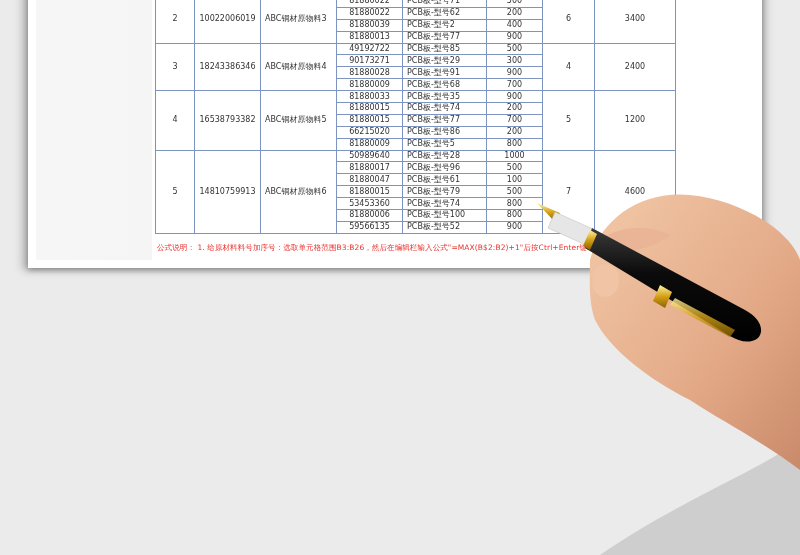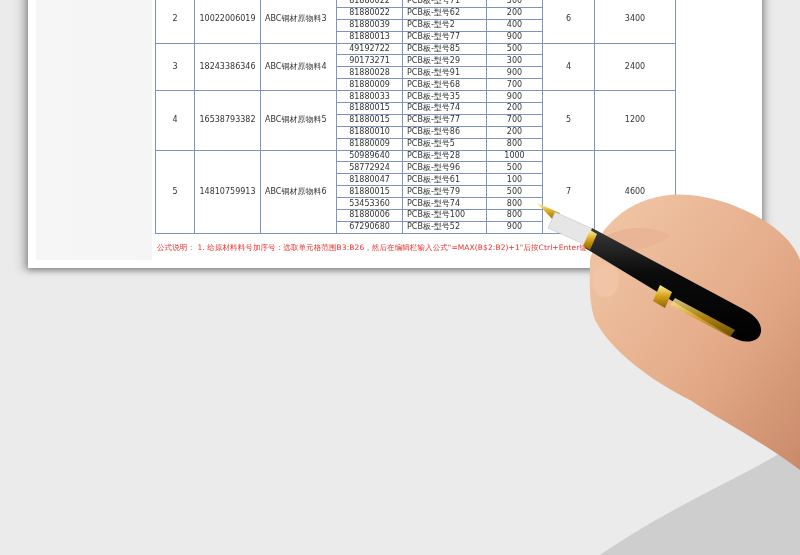--- a/index.html
+++ b/index.html
@@ -126,41 +126,41 @@
         <td>81880015</td>
         <td class="left">PCB板-型号74</td>
         <td>200</td>
       </tr>
       <tr>
         <td>81880015</td>
         <td class="left">PCB板-型号77</td>
         <td>700</td>
       </tr>
       <tr>
-        <td>81880010</td>
+        <td>66215020</td>
         <td class="left">PCB板-型号86</td>
         <td>200</td>
       </tr>
       <tr>
         <td>81880009</td>
         <td class="left">PCB板-型号5</td>
         <td>800</td>
       </tr>
       <tr>
         <td rowspan="7">5</td>
         <td rowspan="7">14810759913</td>
         <td class="left" rowspan="7">ABC铜材原物料6</td>
         <td>50989640</td>
         <td class="left">PCB板-型号28</td>
         <td>1000</td>
         <td rowspan="7">7</td>
         <td rowspan="7">4600</td>
       </tr>
       <tr>
-        <td>58772924</td>
+        <td>81880017</td>
         <td class="left">PCB板-型号96</td>
         <td>500</td>
       </tr>
       <tr>
         <td>81880047</td>
         <td class="left">PCB板-型号61</td>
         <td>100</td>
       </tr>
       <tr>
         <td>81880015</td>
@@ -171,21 +171,21 @@
         <td>53453360</td>
         <td class="left">PCB板-型号74</td>
         <td>800</td>
       </tr>
       <tr>
         <td>81880006</td>
         <td class="left">PCB板-型号100</td>
         <td>800</td>
       </tr>
       <tr>
-        <td>67290680</td>
+        <td>59566135</td>
         <td class="left">PCB板-型号52</td>
         <td>900</td>
       </tr>
     </tbody>
 </table>
 
 <div class="note">公式说明： 1. 给原材料料号加序号：选取单元格范围B3:B26，然后在编辑栏输入公式"=MAX(B$2:B2)+1"后按Ctrl+Enter键即可。</div>
 
 <svg class="hand" viewBox="0 0 800 555">
   <defs>

